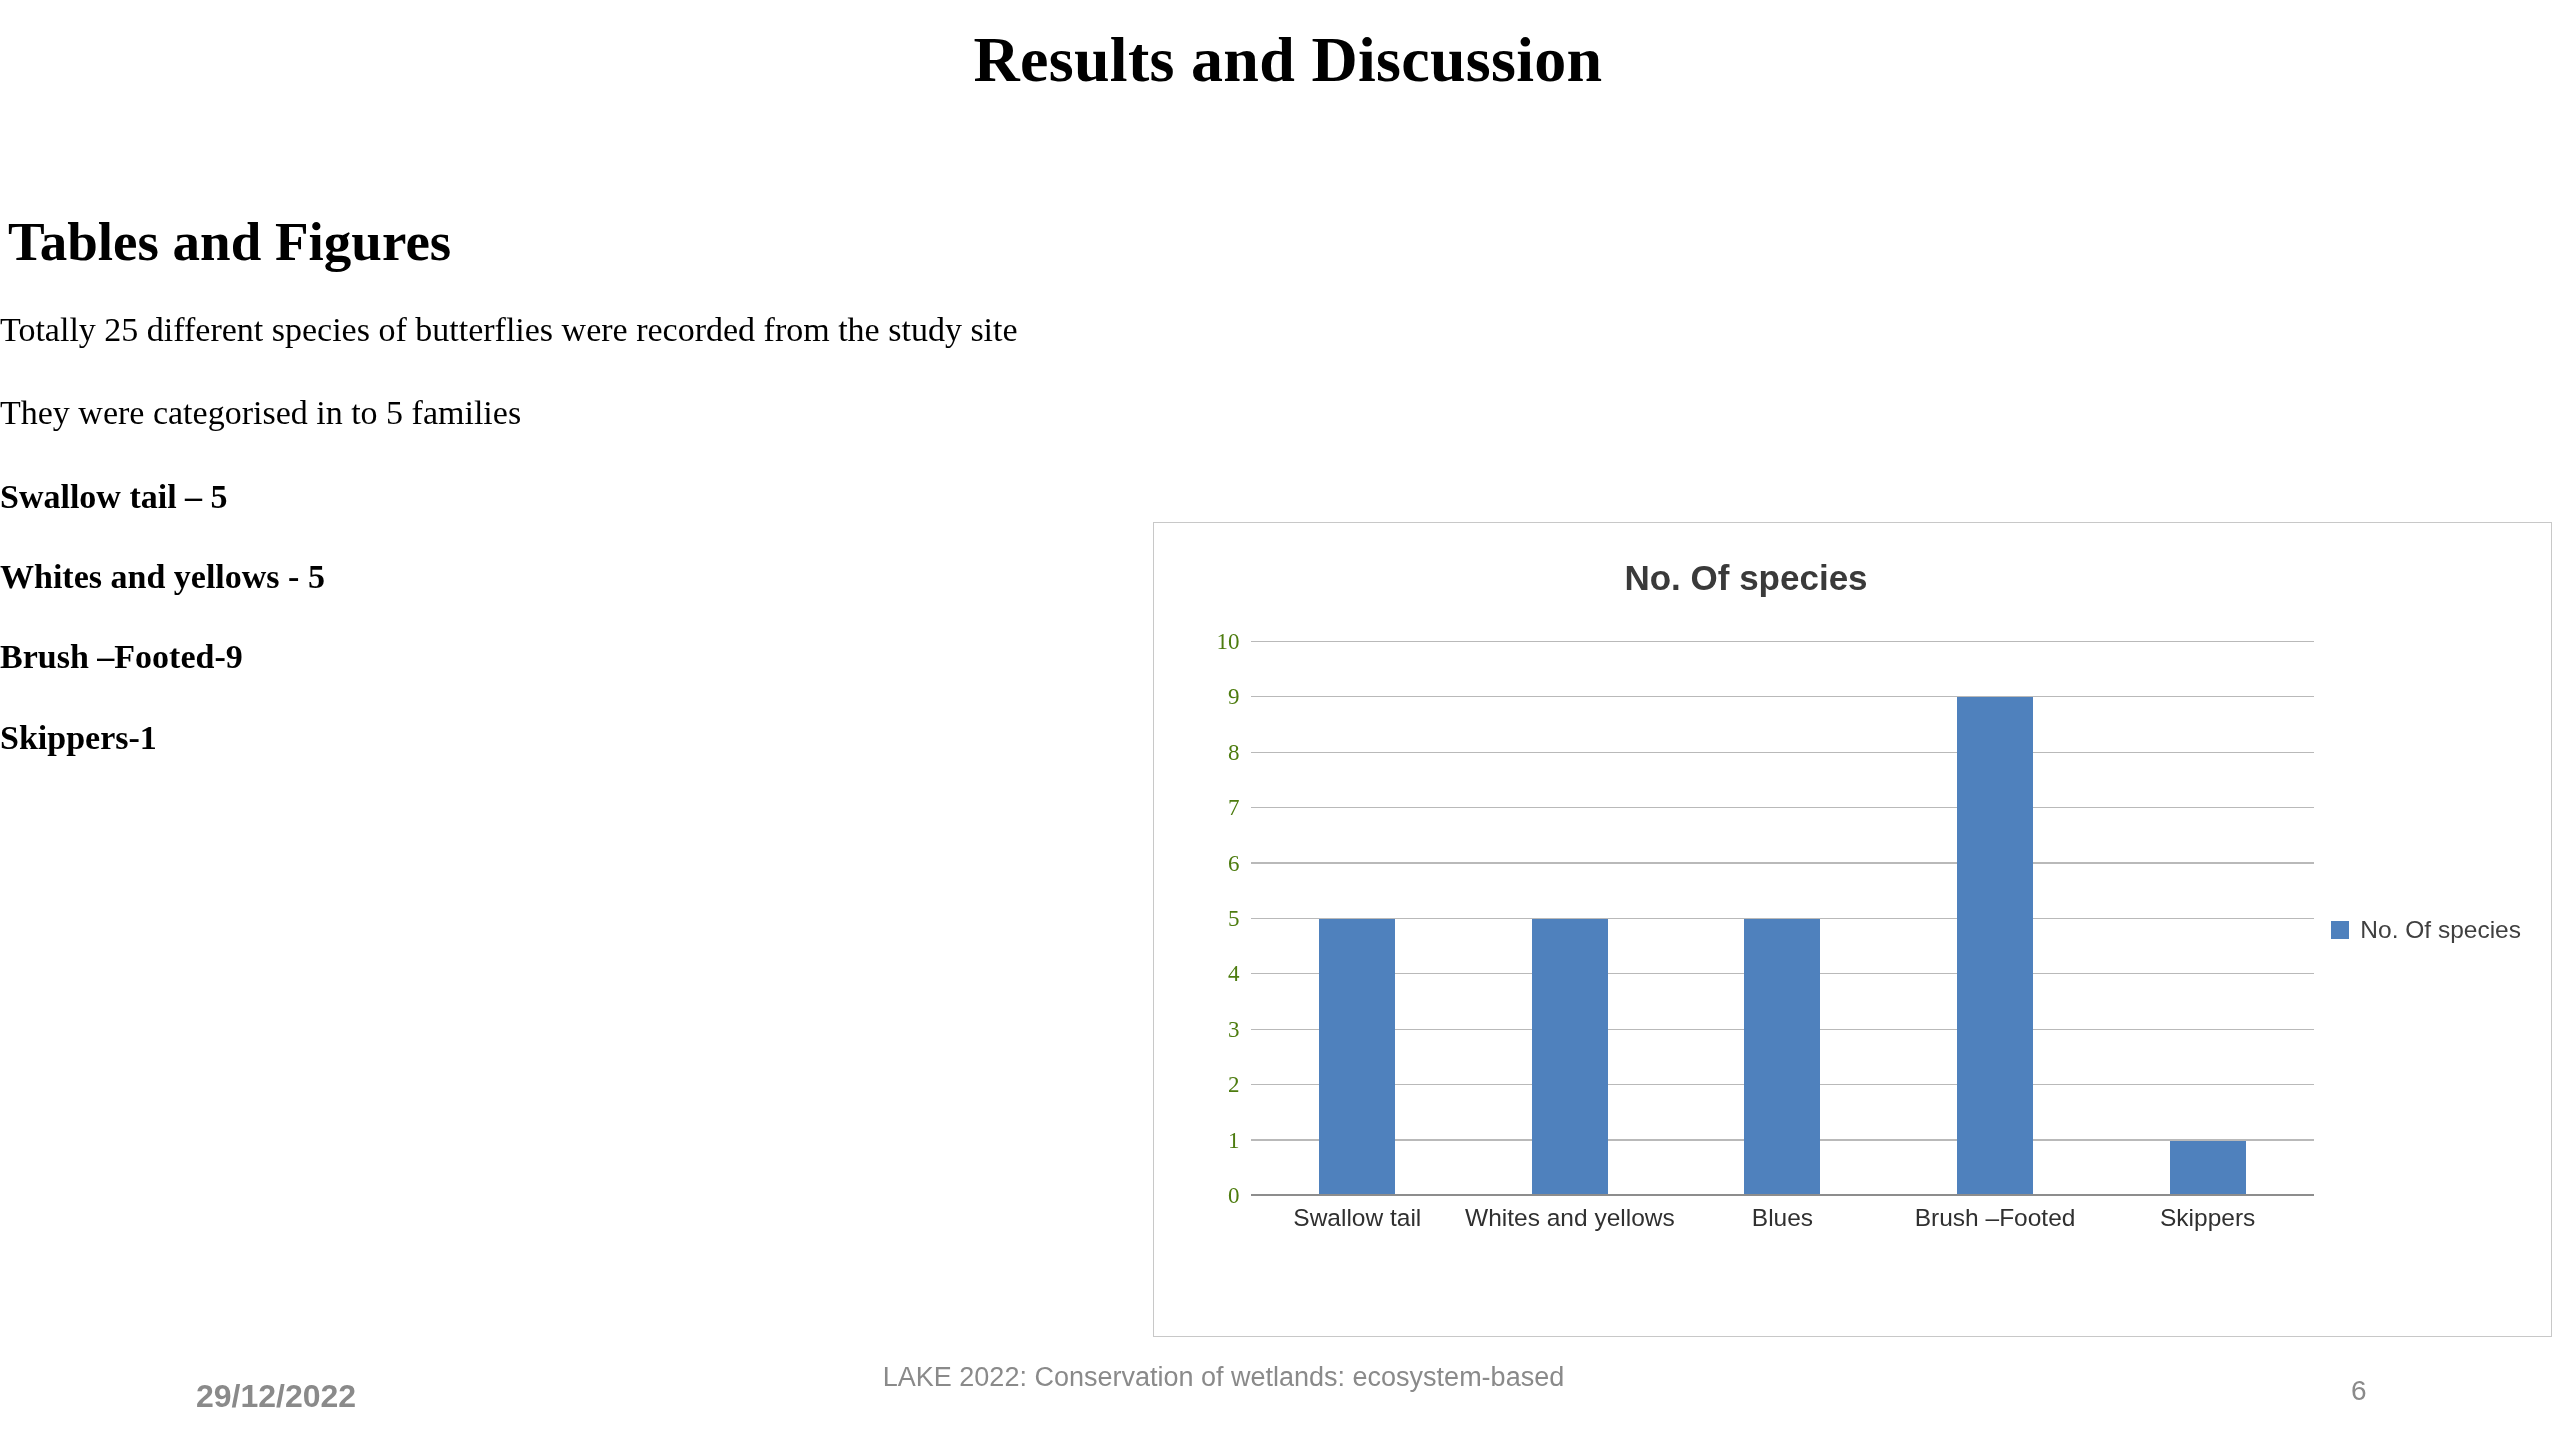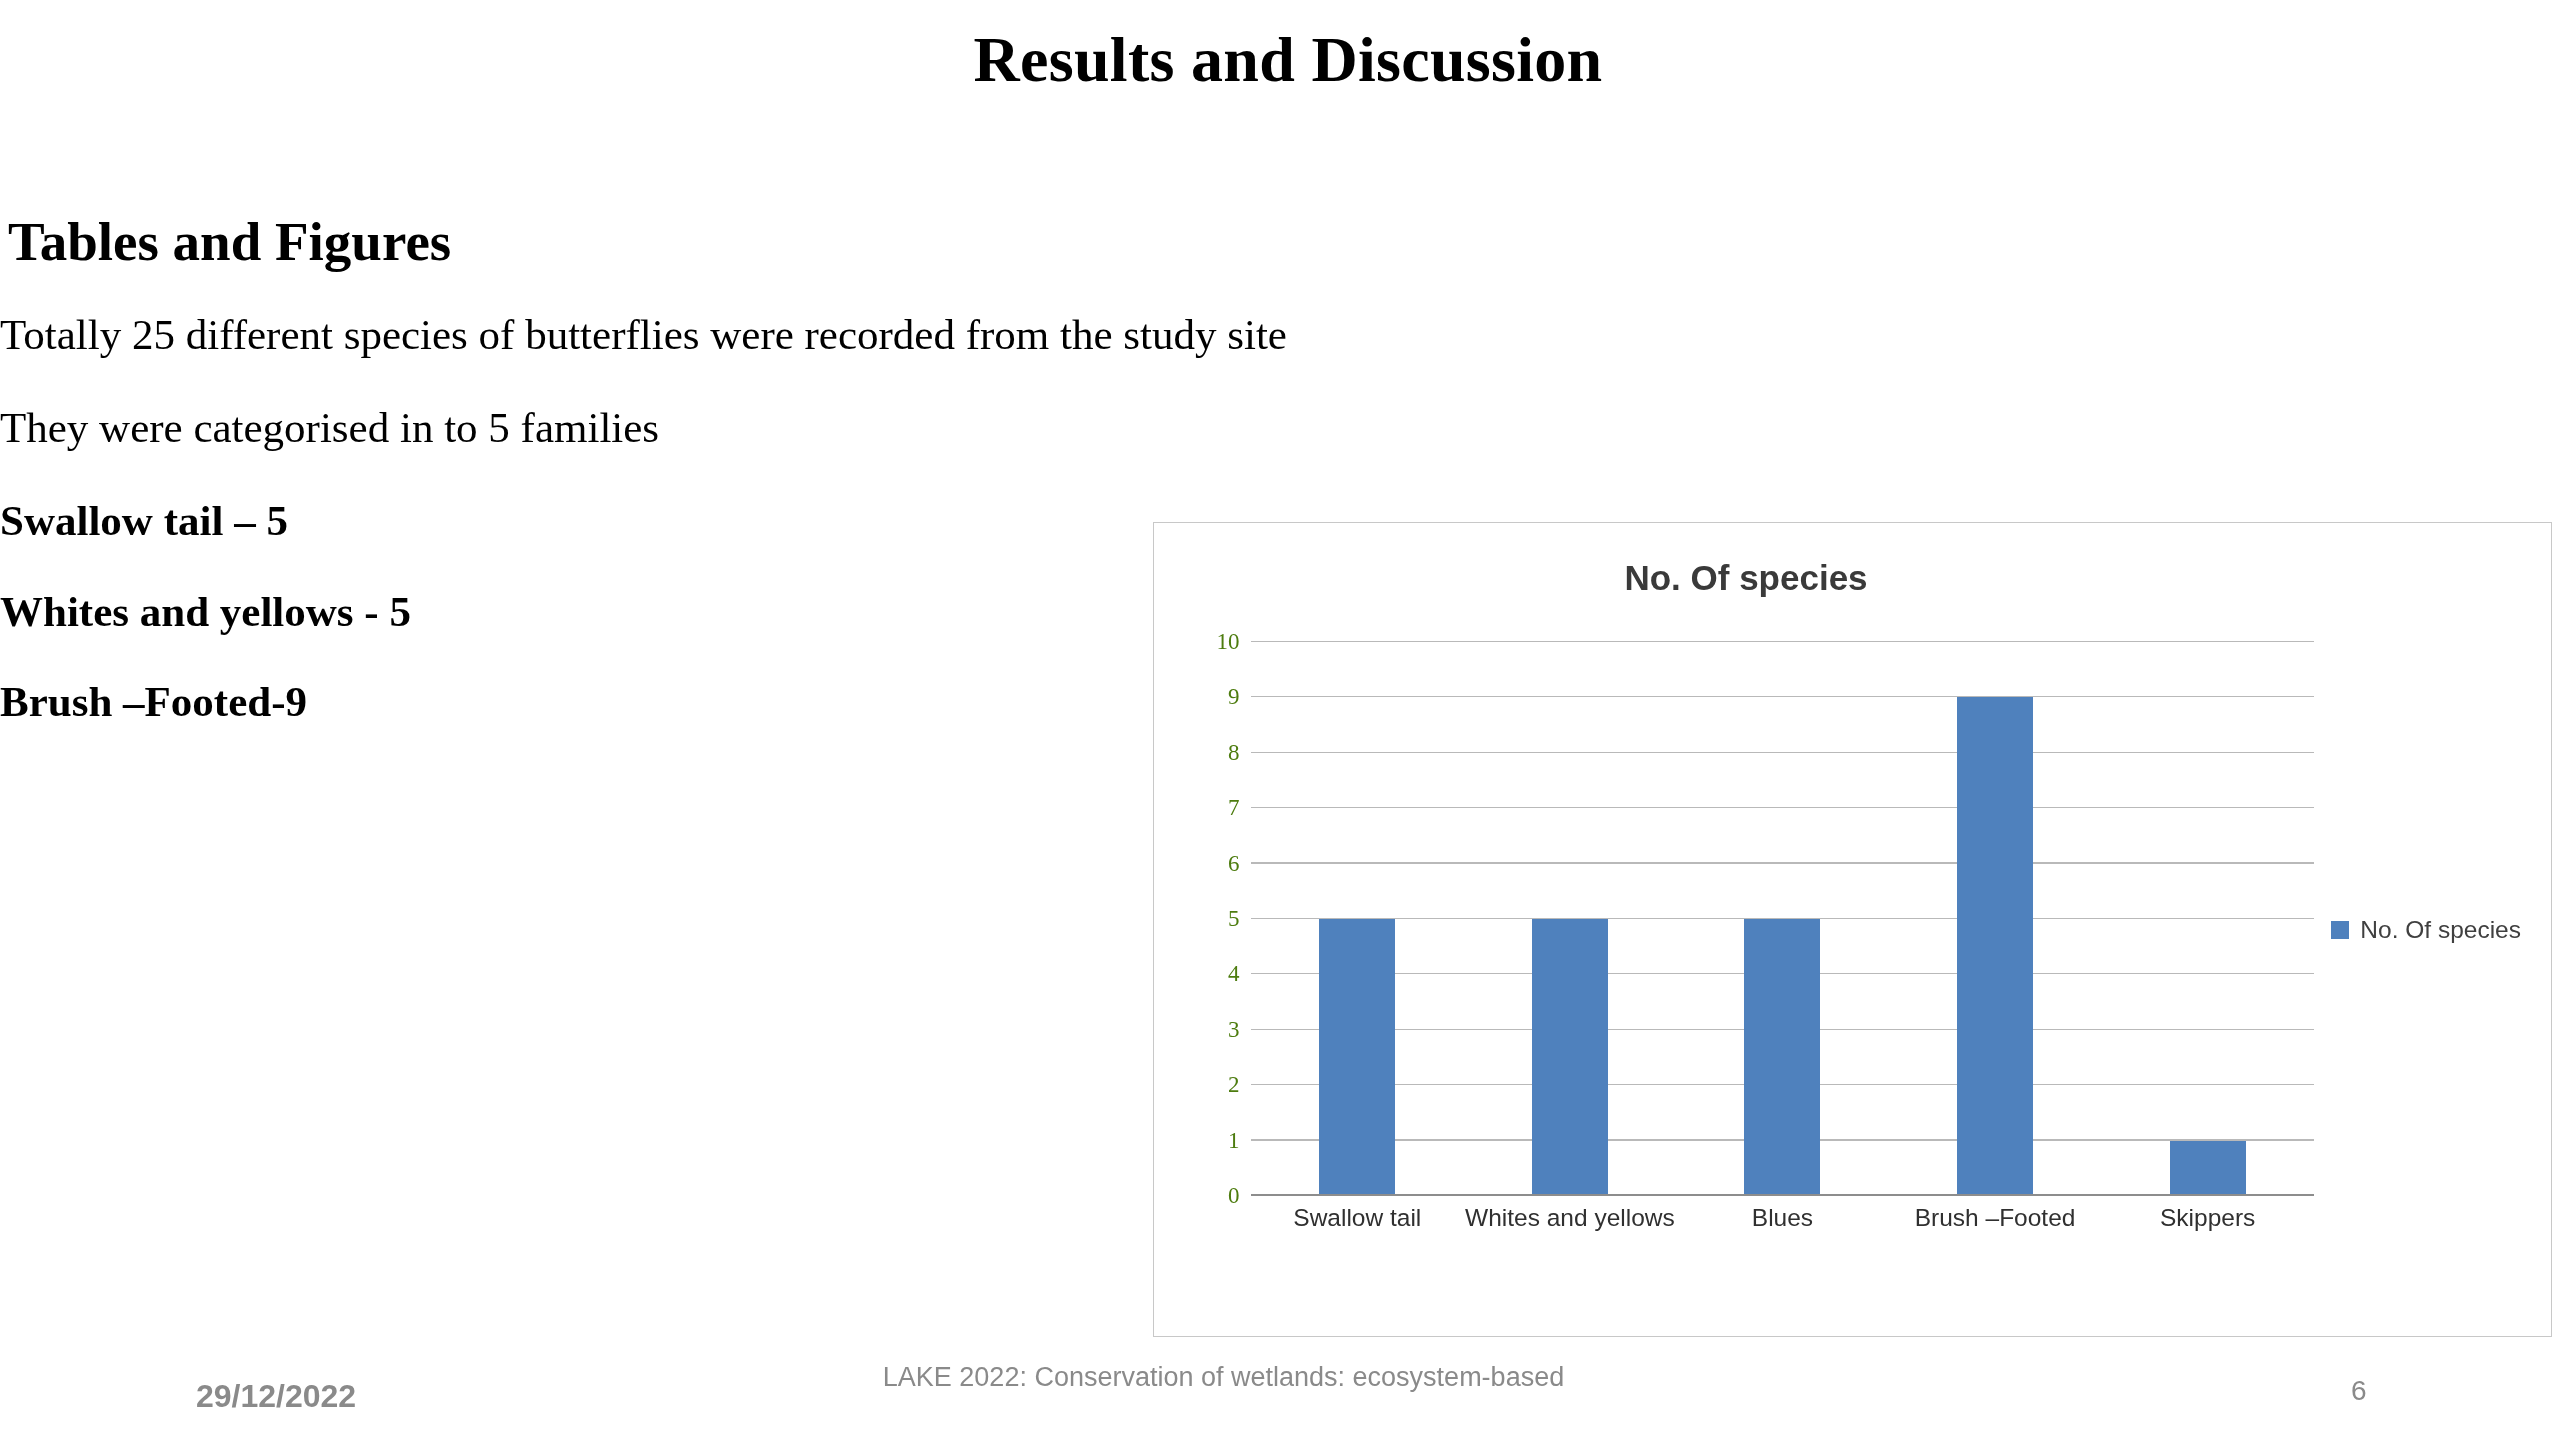--- a/index.html
+++ b/index.html
@@ -39,21 +39,21 @@
   .heading-2 {
     font-family: "Liberation Serif", serif;
     font-weight: bold;
     font-size: 55px;
     color: #000000;
     margin: 0 0 40px 8px;
     line-height: 1.05;
   }
   .body-line {
     font-family: "Liberation Serif", serif;
-    font-size: 43px;
+    font-size: 34px;
     color: #000000;
     margin: 0 0 46px 0;
     line-height: 1.1;
     white-space: nowrap;
   }
   .body-line.bold {
     font-weight: bold;
     margin-bottom: 43px;
   }
 
@@ -215,20 +215,21 @@
 
 <div class="slide-title">Results and Discussion</div>
 
 <div class="left-col">
   <div class="heading-2">Tables and Figures</div>
   <div class="body-line">Totally 25 different species of butterflies were  recorded from the study site</div>
   <div class="body-line">They were categorised in to 5 families</div>
   <div class="body-line bold">Swallow tail – 5</div>
   <div class="body-line bold">Whites and yellows  - 5</div>
   <div class="body-line bold">Brush –Footed-9</div>
+  <div class="body-line bold">Skippers-1</div>
 </div>
 
 <div class="chart-panel">
   <div class="chart-title">No. Of species</div>
 
   <div class="plot-wrap">
     <div class="plot-area" id="plot-area">
         <div class="gridline" style="bottom: 0%;"></div>
         <span class="y-label" style="bottom: auto; top: 100%;">0</span>
         <div class="gridline" style="bottom: 10%;"></div>

